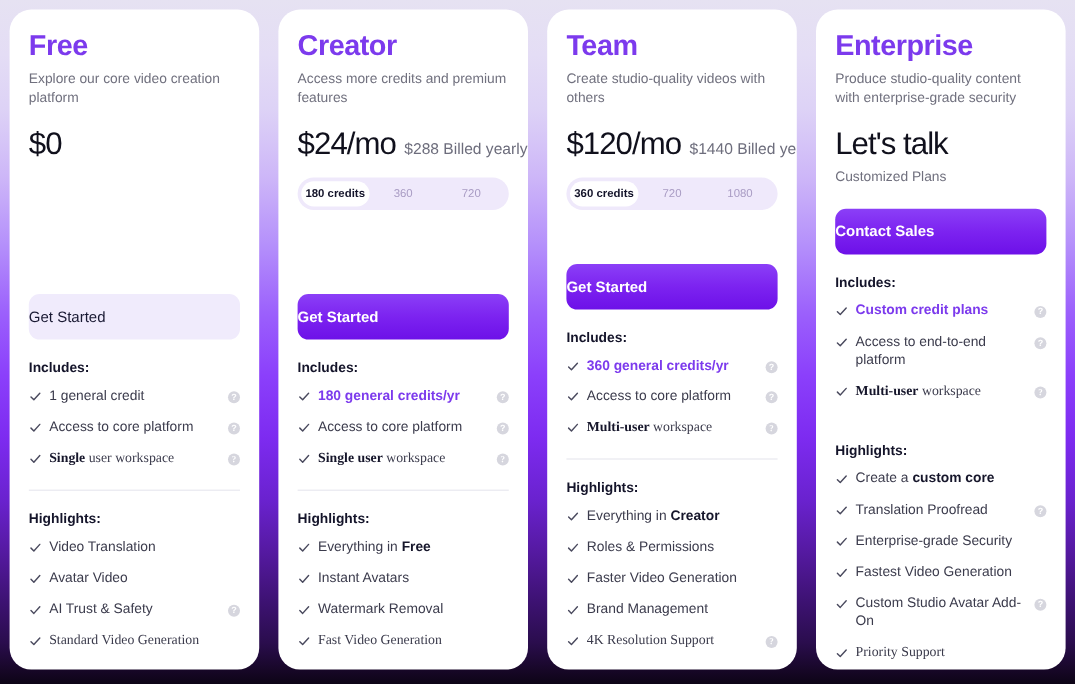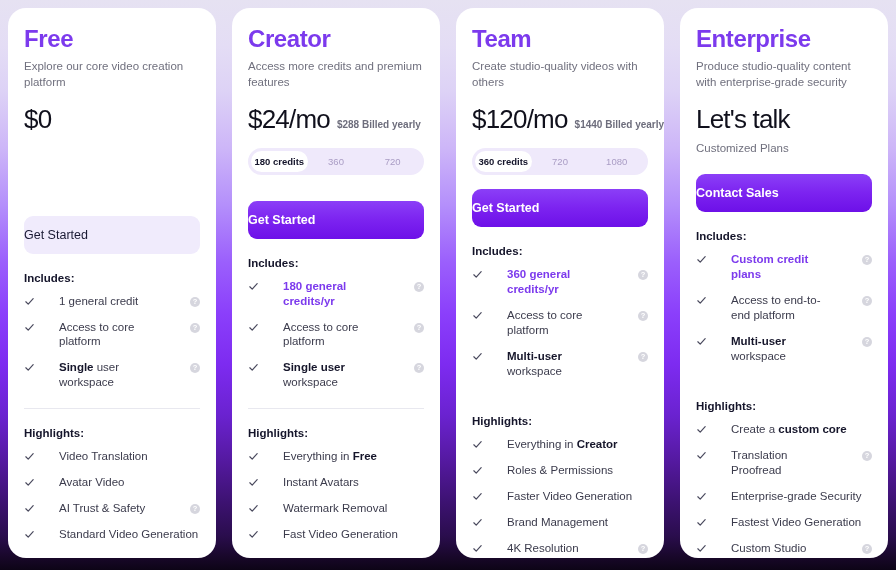--- a/index.html
+++ b/index.html
@@ -77,23 +77,23 @@
 
   .price-amount {
     font-size: 26px;
     font-weight: normal;
     color: #10101c;
     letter-spacing: -0.8px;
     line-height: 1.05;
   }
 
   .price-billing {
-    font-size: 10px;
+    font-size: 13px;
     color: #6d6d7c;
-    font-weight: bold;
+    font-weight: normal;
     white-space: nowrap;
   }
 
   .price-sub {
     font-size: 11.5px;
     color: #70707e;
     margin-bottom: 6px;
   }
 
   .credit-toggle {
@@ -160,28 +160,28 @@
     margin-bottom: 10px;
   }
 
   .feature-list {
     list-style: none;
   }
 
   .feature-item {
     display: flex;
     align-items: flex-start;
-    gap: 24px;
+    gap: 6px;
     font-size: 11.5px;
     color: #3b3b4c;
     line-height: 1.3;
     margin-bottom: 11px;
   }
 
-  .feature-item:last-child { margin-bottom: 0; }
+  .feature-item:last-child { margin-bottom: 0; font-family: Liberation Serif, serif; }
 
   .check-icon {
     flex: 0 0 auto;
     width: 11px;
     height: 11px;
     margin-top: 2px;
     color: #4a4a5e;
   }
 
   .check-icon svg { display: block; width: 11px; height: 11px; }

